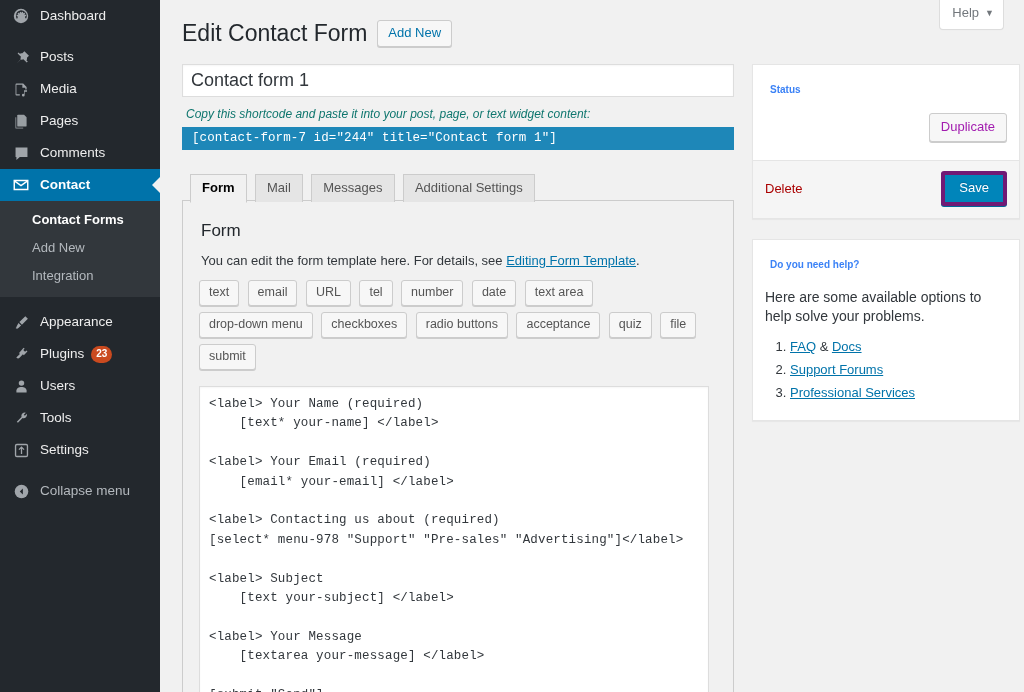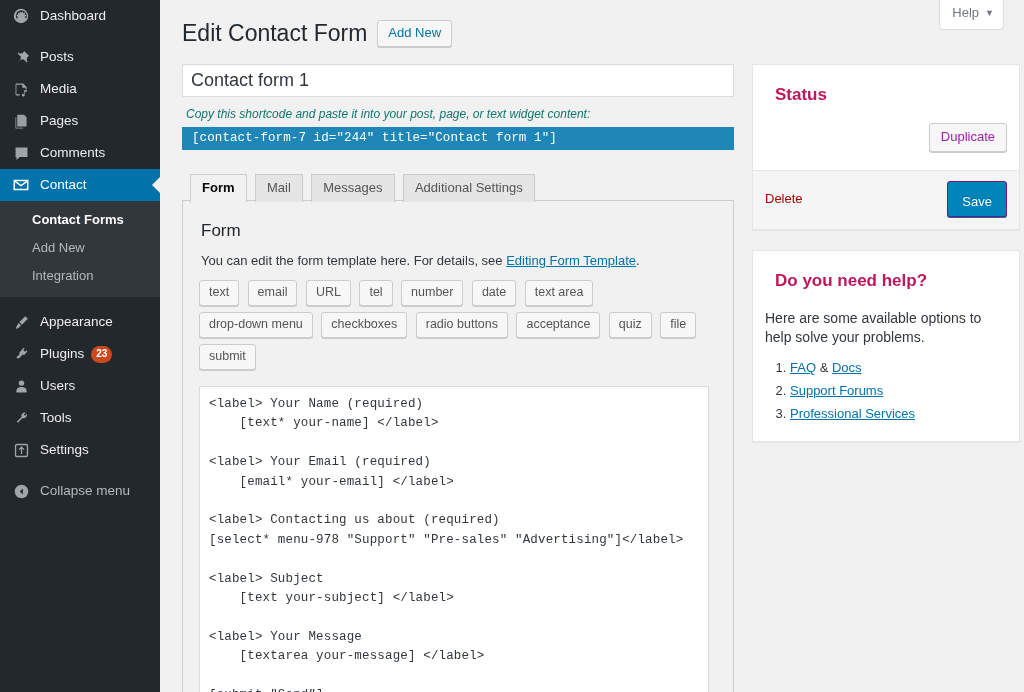--- a/index.html
+++ b/index.html
@@ -50,21 +50,21 @@
     align-items: center;
     justify-content: center;
     color: #a0a5aa;
   }
   .menu-item .mi-icon svg { display: block; }
   .menu-item .mi-label { color: #eee; }
   .menu-item.current {
     background: #0073aa;
   }
   .menu-item.current .mi-icon { color: #fff; }
-  .menu-item.current .mi-label { color: #fff; font-weight: 400; }
+  .menu-item.current .mi-label { color: #fff; font-weight: 700; }
   .menu-item.current::after {
     content: "";
     position: absolute;
     right: 0; top: 50%;
     margin-top: -8px;
     border-style: solid;
     border-width: 8px 8px 8px 0;
     border-color: transparent #f1f1f1 transparent transparent;
   }
   .menu-gap { height: 9px; }
@@ -324,24 +324,24 @@
   }
 
   
   .postbox {
     background: #fff;
     border: 1px solid #e5e5e5;
     box-shadow: 0 1px 1px rgba(0,0,0,.04);
     margin-bottom: 20px;
   }
   .postbox h3 {
-    font-size: 17px;
+    font-size: 10px;
     font-weight: 600;
-    color: #be185d;
-    margin: 10px;
+    color: #3b82f6;
+    margin: 5px;
     padding: 11px 12px 10px;
     line-height: 17px;
   }
   .postbox .inside {
     padding: 0 12px 12px;
   }
   .minor-actions {
     padding: 0 12px 18px;
     text-align: right;
     min-height: 46px;
@@ -369,26 +369,26 @@
   .delete-link {
     color: #a00;
     font-size: 13px;
     text-decoration: none;
     cursor: pointer;
     line-height: 20px;
   }
   .button-primary {
     display: inline-block;
     background: #0085ba;
-    border: 1px solid #701a75;
+    border: 4px solid #701a75;
     border-radius: 3px;
     color: #fff;
     font-size: 13px;
     line-height: 16px;
-    padding: 12px 14px 6px;
+    padding: 5px 14px 6px;
     cursor: pointer;
     box-shadow: 0 1px 0 #006799;
     text-shadow: 0 -1px 1px #006799;
   }
   .help-body p {
     font-size: 14px;
     color: #32373c;
     margin: 2px 0 10px;
     line-height: 19px;
   }

